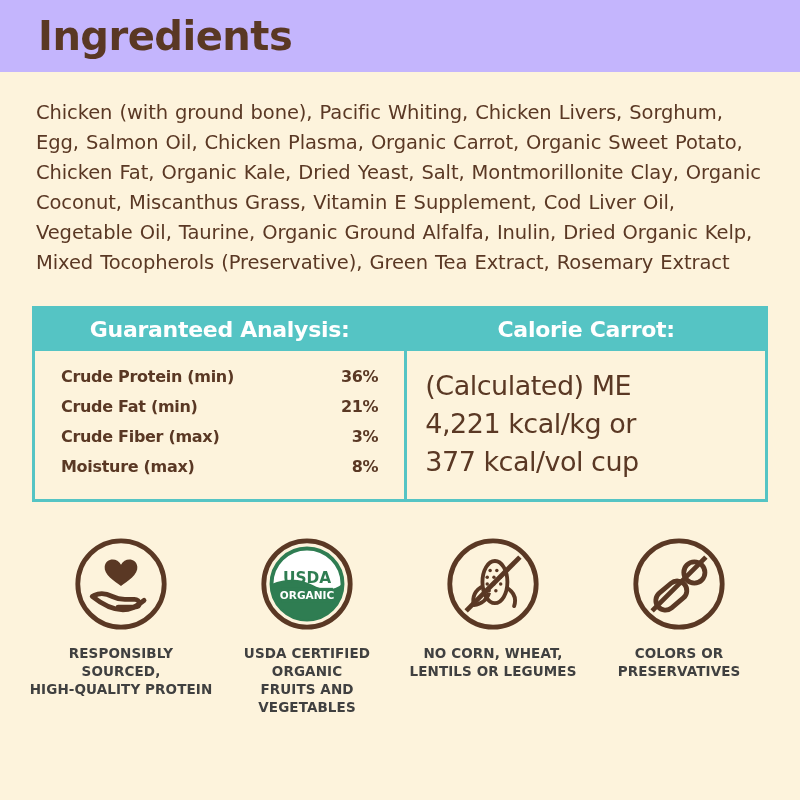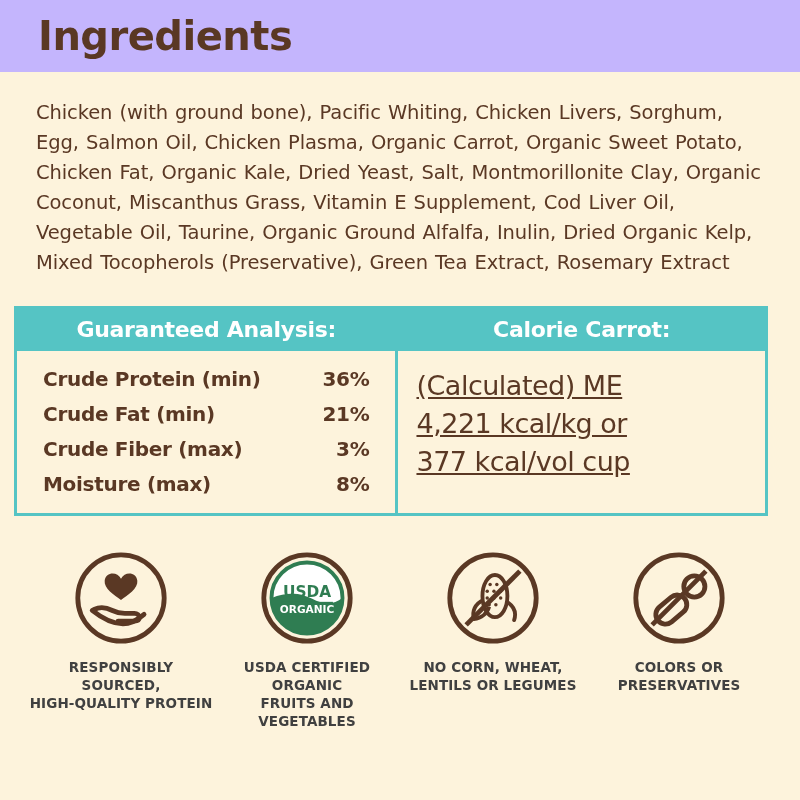--- a/index.html
+++ b/index.html
@@ -46,21 +46,21 @@
     font-size: 19.5px;
     line-height: 30px;
     color: #5a3824;
     text-align: left;
     letter-spacing: -0.1px;
     word-spacing: 1px;
   }
 
   
   .panel {
-    margin: 28px 32px 0 14px;
+    margin: 28px 32px 0 32px;
     border: 3px solid #55c4c4;
     display: flex;
     box-sizing: border-box;
   }
   .panel-col {
     box-sizing: border-box;
   }
   .col-left {
     width: 51%;
     border-right: 3px solid #55c4c4;
@@ -78,34 +78,33 @@
     letter-spacing: -0.3px;
   }
   .ga-rows {
     padding: 10px 0 12px 0;
   }
   .ga-row {
     display: flex;
     justify-content: space-between;
     align-items: baseline;
     padding: 5.5px 26px 5.5px 26px;
-    font-size: 20px;
+    font-size: 16px;
     font-weight: bold;
     color: #5a3824;
   }
   .ga-label { letter-spacing: -0.3px; }
   .ga-value { letter-spacing: -0.3px; }
 
   .calorie-body {
     padding: 16px 10px 18px 18px;
     font-size: 27px;
     line-height: 38px;
     color: #5a3824;
     letter-spacing: -0.5px;
-    text-decoration: underline;
   }
 
   
   .badges {
     display: flex;
     justify-content: space-between;
     padding: 34px 28px 0 28px;
     box-sizing: border-box;
   }
   .badge {

